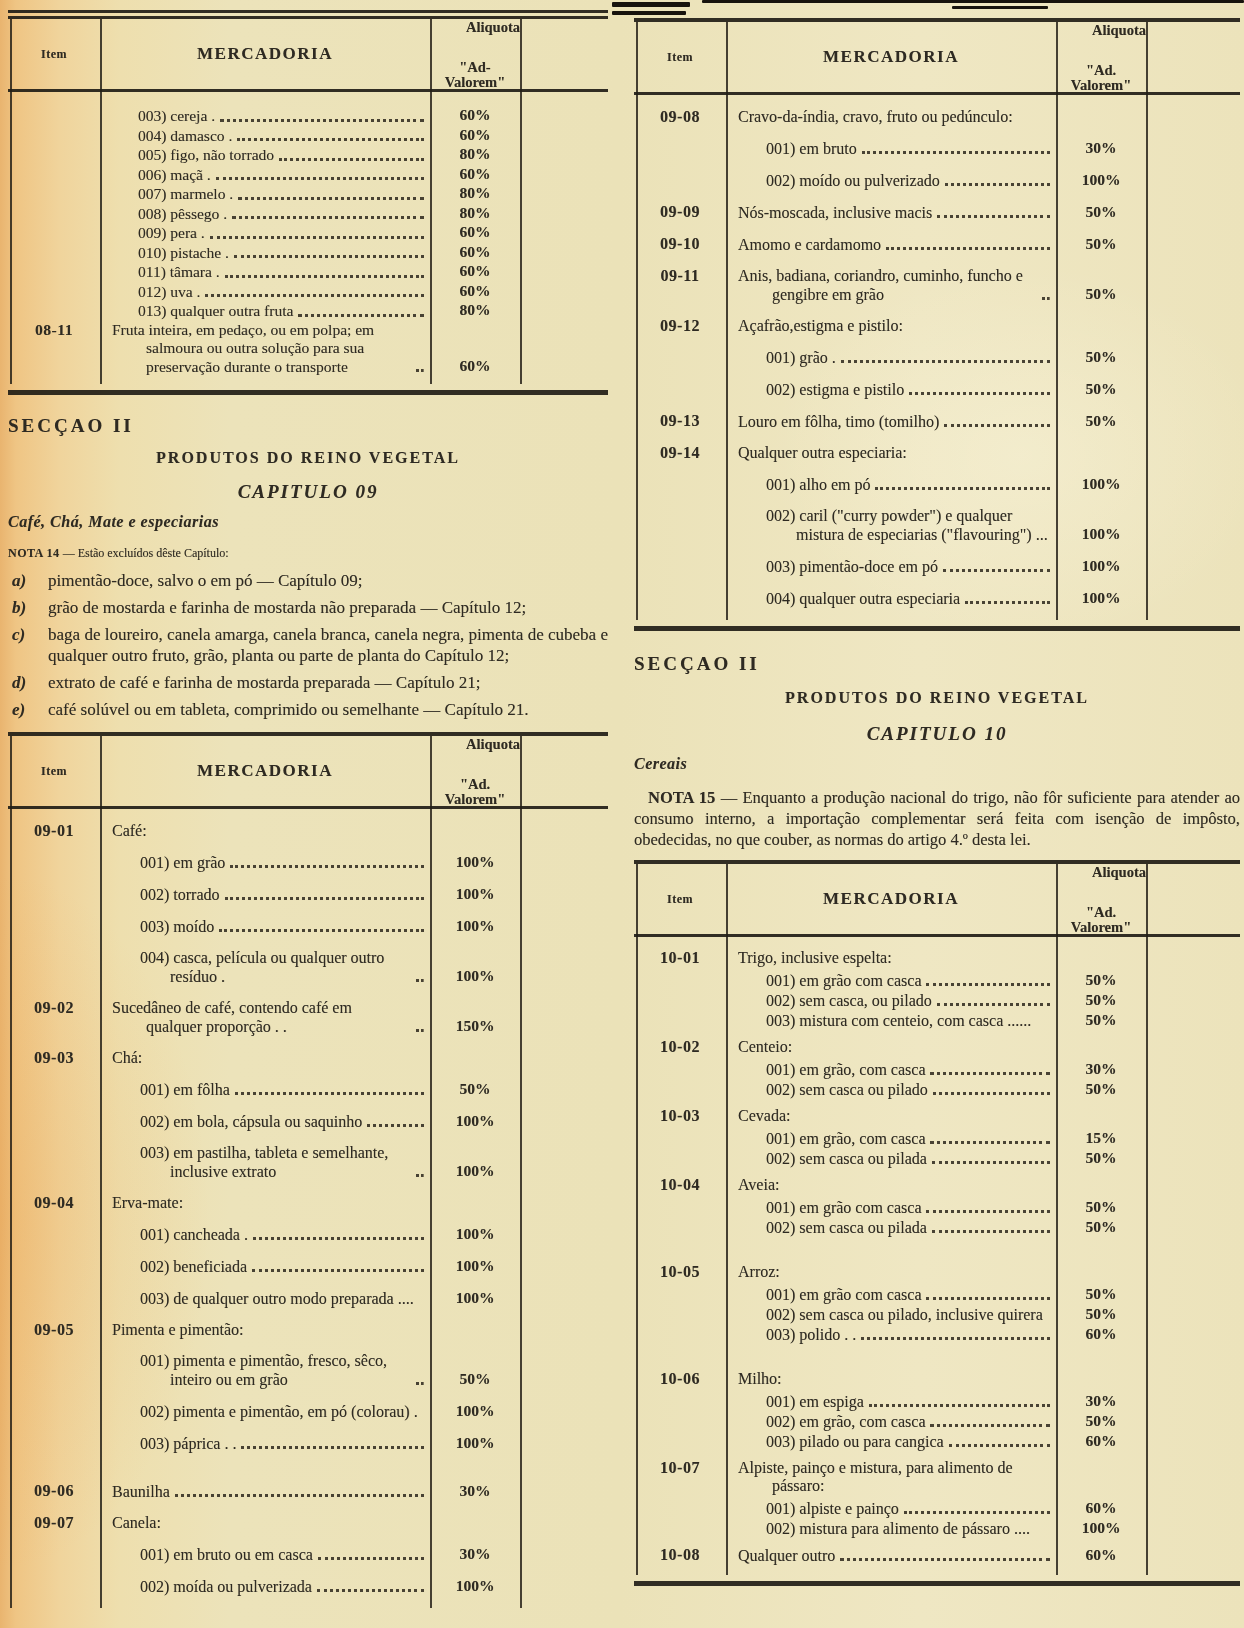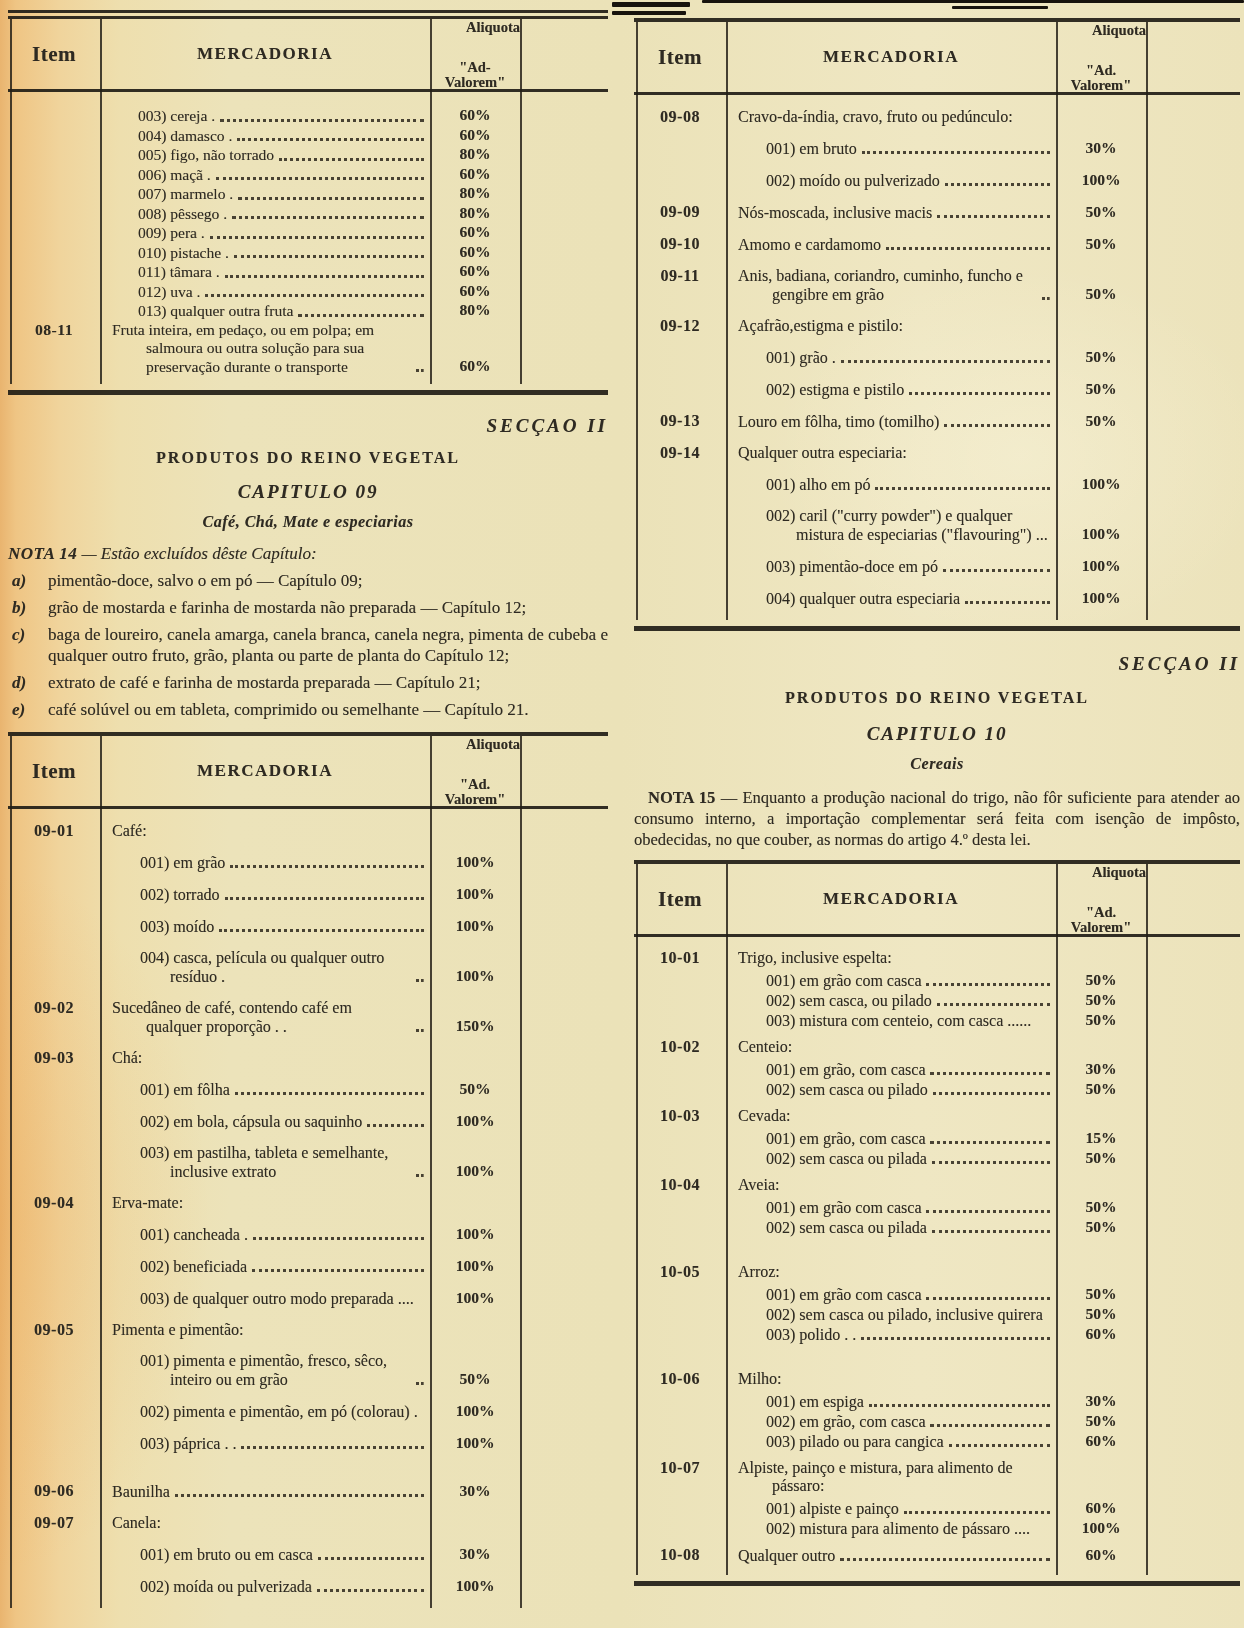--- a/index.html
+++ b/index.html
@@ -24,21 +24,21 @@
   .table-c{margin-top:18px;}
   .table-d{margin-top:10px;}
   .rule{height:4px;background:#211d16;opacity:.92;}
   .rule.dbl{height:9px;background:linear-gradient(#211d16 0 2.5px,transparent 2.5px 5.5px,#211d16 5.5px 9px);}
   .rule.mid{height:3px;}
   .rule.end{height:5px;margin-top:6px;}
   .tinner{position:relative;}
   .vl{position:absolute;top:0;bottom:0;width:2px;background:rgba(32,27,19,.82);}
   .vl.v0{left:2px;}.vl.v1{left:92px;}.vl.v2{left:422px;}.vl.v3{left:512px;}
   .thdr{display:grid;grid-template-columns:92px 330px 90px;height:70px;align-items:center;}
-  .h-item{text-align:center;font-weight:bold;font-size:21px;letter-spacing:.5px;}
+  .h-item{text-align:center;font-weight:bold;font-size:12px;letter-spacing:.5px;}
   .h-merc{text-align:center;font-weight:bold;font-size:17px;letter-spacing:1.5px;}
   .h-ali{height:100%;display:flex;flex-direction:column;justify-content:space-between;
          padding:9px 0 7px;text-align:center;font-weight:bold;font-size:14.5px;line-height:15px;align-items:flex-end;}
   .tbody{padding:10px 0 12px;}
   .trow{display:grid;grid-template-columns:92px 330px 90px;line-height:19px;font-size:16px;}
   .c-item{text-align:center;font-weight:bold;letter-spacing:.5px;}
   .c-merc{padding:0 6px 0 12px;display:flex;align-items:flex-end;min-width:0;}
   .lbl{display:block;min-width:0;}
   .sub .lbl{padding-left:58px;text-indent:-30px;}
   .flat .lbl,.group .lbl{padding-left:34px;text-indent:-34px;}
@@ -54,31 +54,31 @@
   .table-b .trow.sp{margin-top:28px;}
   
   .table-d .trow{margin-top:1px;line-height:18px;}
   .table-d .trow.group,.table-d .trow.flat{margin-top:8px;}
   .table-d .trow.group+.trow{margin-top:4px;}
   .table-d .trow.sp{margin-top:26px;}
   .table-d .tbody>.trow:first-child{margin-top:0;}
   .table-d .tbody{padding:12px 0 10px;}
 
   
-  .sec-title{text-align:right;font-weight:bold;font-size:19px;letter-spacing:3px;margin-top:20px;font-style:italic;}
+  .sec-title{text-align:left;font-weight:bold;font-size:19px;letter-spacing:3px;margin-top:20px;}
   .sec-sub{text-align:center;font-weight:bold;font-size:16px;letter-spacing:2px;margin-top:12px;}
   .sec-cap{text-align:center;font-weight:bold;font-style:italic;font-size:19px;letter-spacing:2px;margin-top:14px;}
-  .sec-desc{text-align:center;font-weight:bold;font-style:italic;font-size:16px;margin-top:10px;letter-spacing:.5px;}
+  .sec-desc{text-align:left;font-weight:bold;font-style:italic;font-size:16px;margin-top:10px;letter-spacing:.5px;}
   .col-right .sec-title{margin-top:22px;}
   .col-right .sec-sub{margin-top:14px;}
   .col-right .sec-cap{margin-top:16px;}
   .col-right .sec-desc{}
 
   
-  .nota-lead{margin:12px 0 0 0;font-size:17px;line-height:21px;font-style:italic;}
+  .nota-lead{margin:12px 0 0 0;font-size:12px;line-height:21px;}
   .nota-lead b{letter-spacing:.5px;}
   .nota-item{display:flex;margin-top:6px;font-size:17px;line-height:21px;}
   .ni-letter{width:36px;flex:none;font-weight:bold;font-style:italic;padding-left:4px;}
   .ni-text{flex:1;text-align:justify;}
   .nota15{margin:14px 0 0 0;font-size:16.5px;line-height:21px;text-align:justify;text-indent:14px;}
 </style>
 </head>
 <body>
 
 <div class="page">

